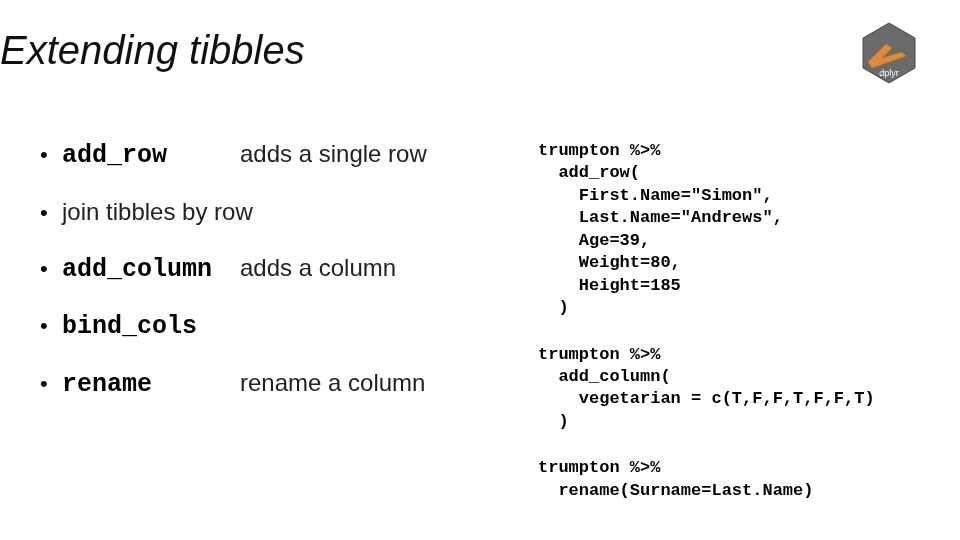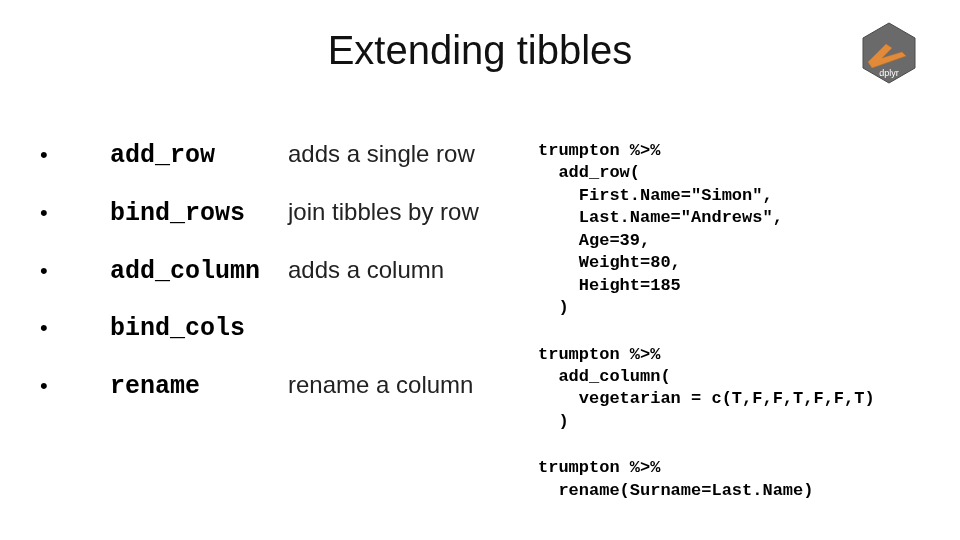--- a/index.html
+++ b/index.html
@@ -10,24 +10,24 @@
     font-family: "Segoe UI", "Helvetica Neue", Arial, sans-serif;
     color: #000;
     position: relative;
     overflow: hidden;
   }
   .title {
     position: absolute;
     top: 28px;
     left: 0;
     width: 100%;
-    text-align: center;
     font-size: 40px;
     font-weight: 400;
     color: #111;
+    font-style: italic;
   }
   .logo {
     position: absolute;
     top: 22px;
     right: 32px;
     width: 66px;
     height: 62px;
   }
   .content {
     position: absolute;
@@ -47,21 +47,20 @@
   .bullet {
     font-size: 22px;
     width: 22px;
     flex: 0 0 22px;
   }
   .fn {
     font-family: "Courier New", monospace;
     font-weight: bold;
     font-size: 25px;
     flex: 0 0 178px;
-    margin-left: 48px;
   }
   .desc {
     font-size: 24px;
     font-weight: 400;
     color: #222;
   }
   .right {
     flex: 1;
     padding-left: 28px;
     padding-top: 0px;
@@ -91,21 +90,20 @@
 
 <div class="content">
   <div class="left">
     <div class="func-row">
       <div class="bullet">•</div>
       <div class="fn">add_row</div>
       <div class="desc">adds a single row</div>
     </div>
     <div class="func-row">
       <div class="bullet">•</div>
-      <div class="fn">bind_rows</div>
       <div class="desc">join tibbles by row</div>
     </div>
     <div class="func-row">
       <div class="bullet">•</div>
       <div class="fn">add_column</div>
       <div class="desc">adds a column</div>
     </div>
     <div class="func-row">
       <div class="bullet">•</div>
       <div class="fn">bind_cols</div>

